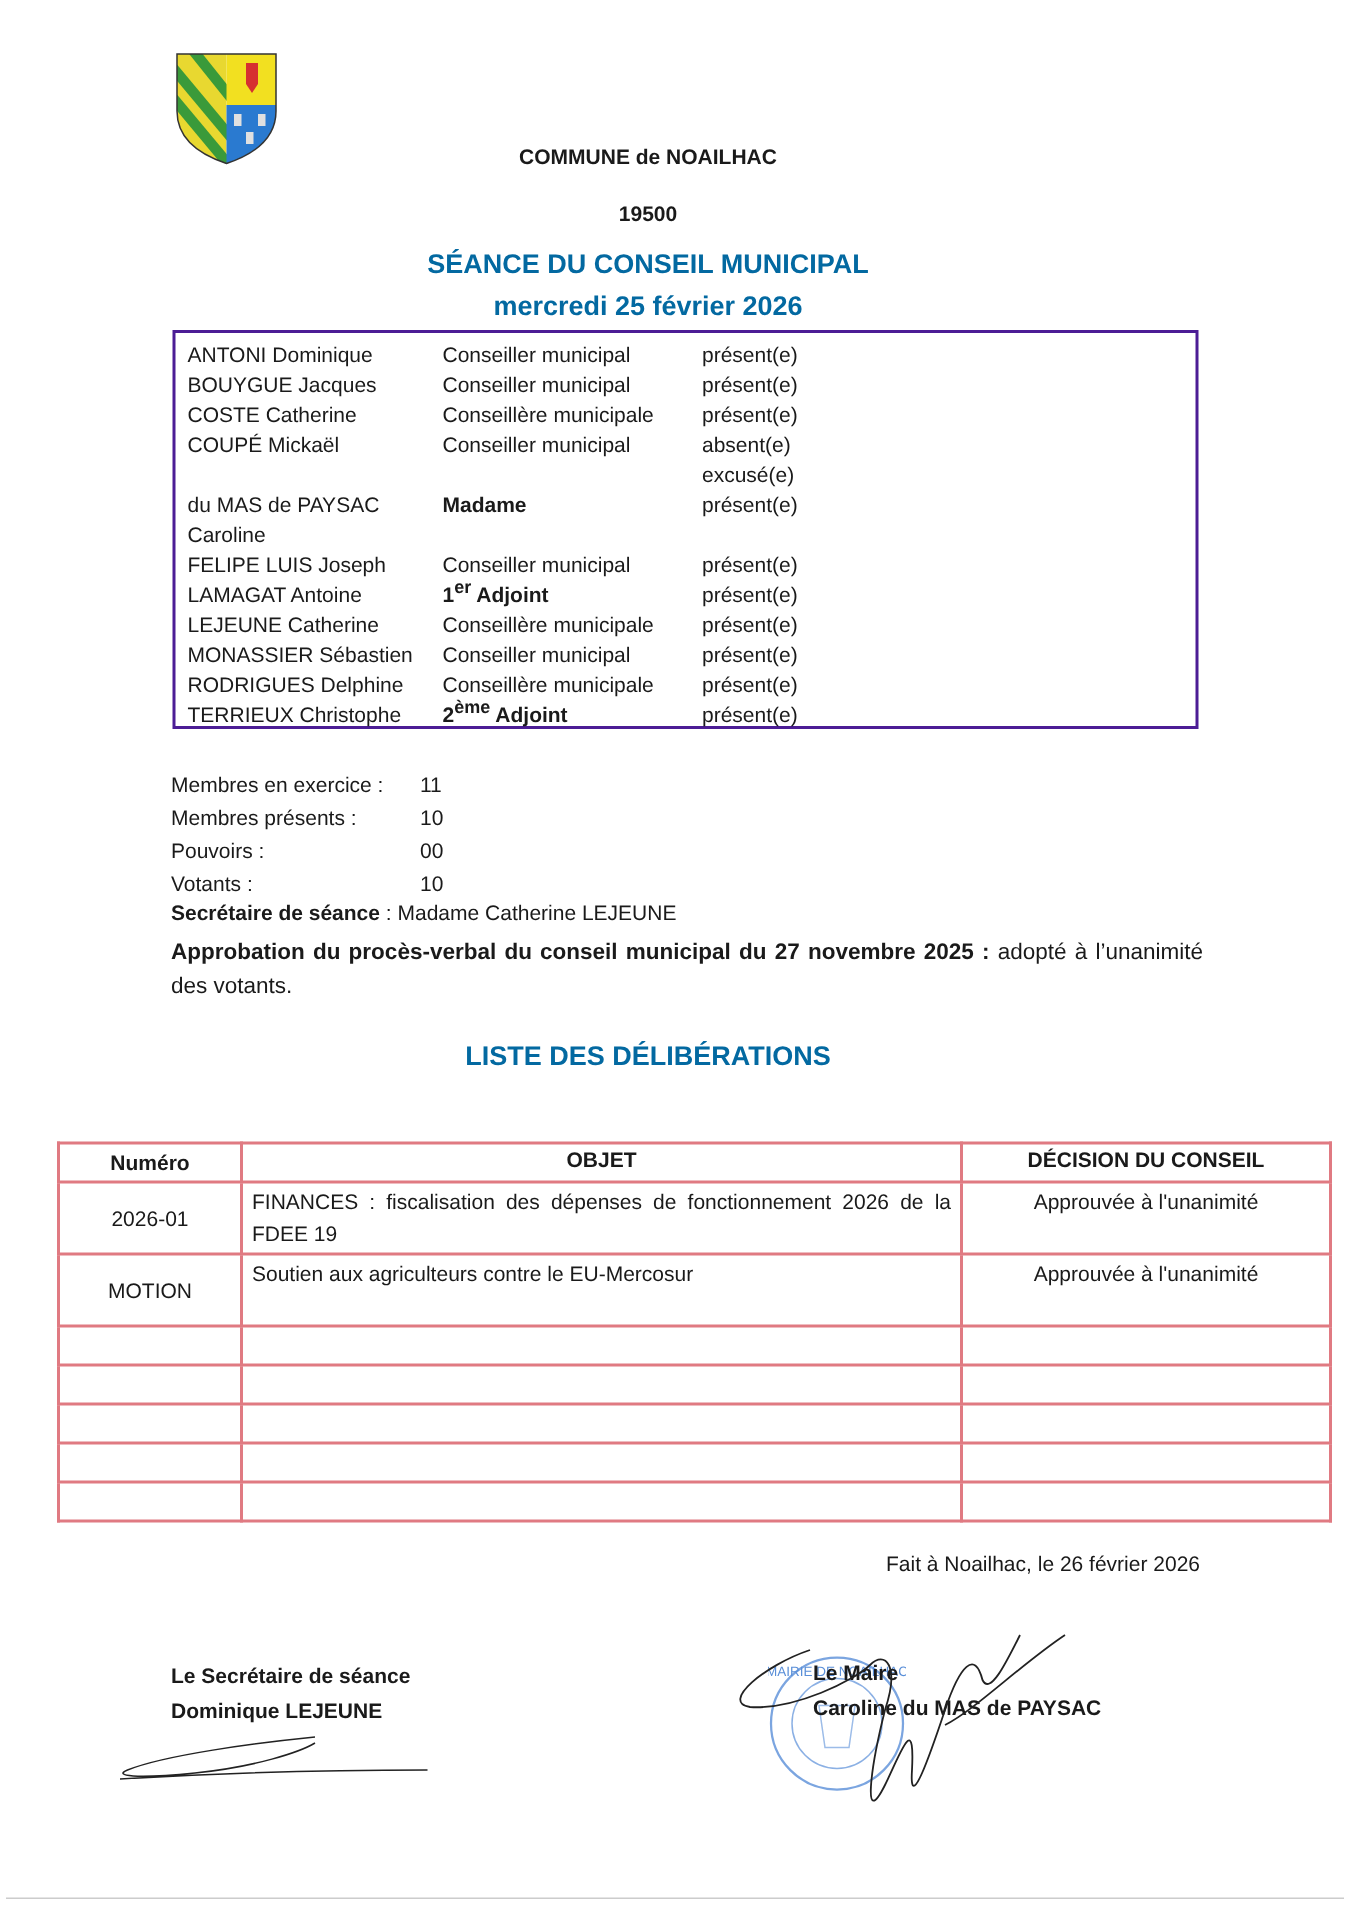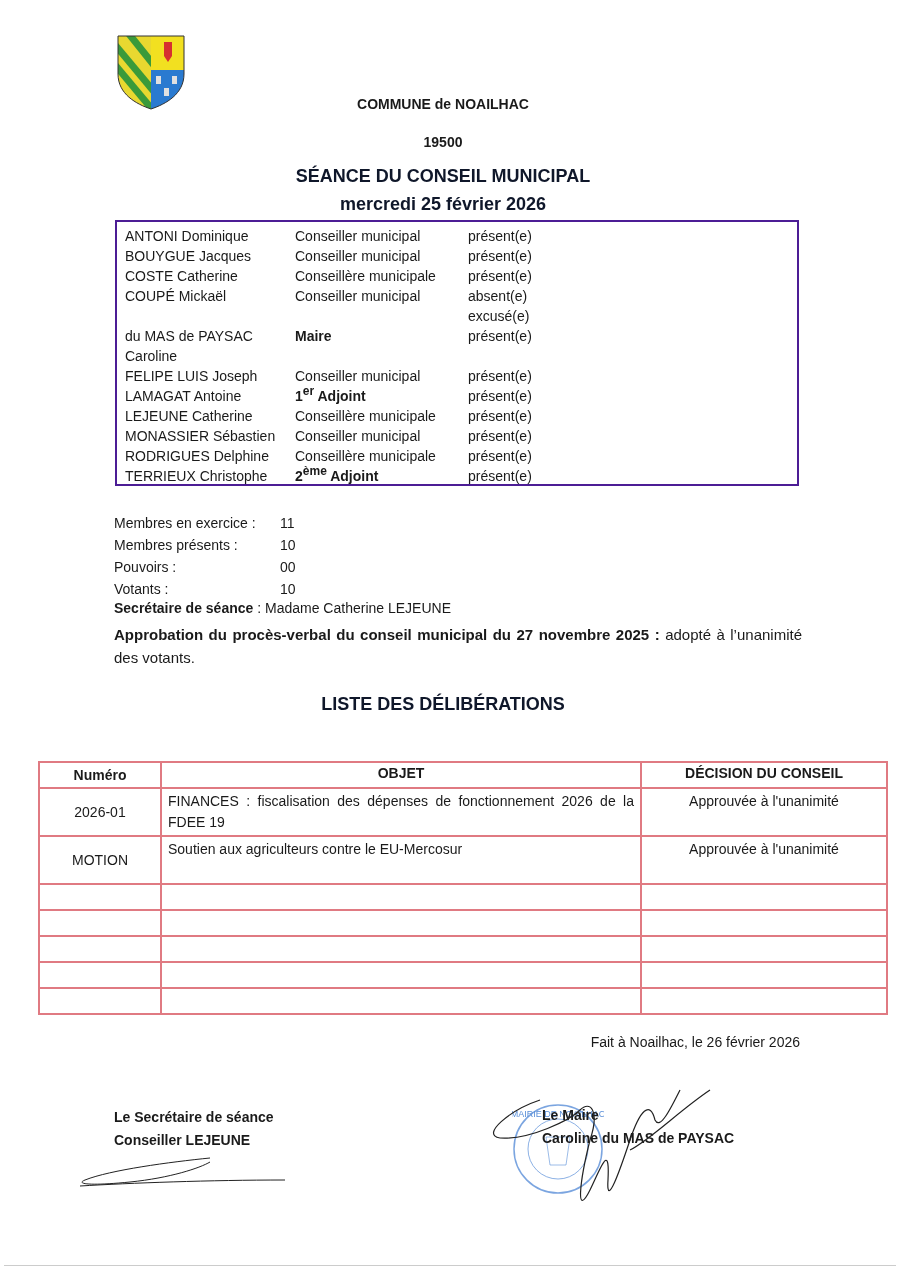--- a/index.html
+++ b/index.html
@@ -1,22 +1,22 @@
 <!DOCTYPE html>
 <html><head>
 <meta charset="utf-8">
 <style>
   html, body { margin: 0; padding: 0; background: #ffffff; }
   body { width: 900px; height: 1272px; position: relative; overflow: hidden;
          font-family: "Liberation Sans", sans-serif; color: #1a1a1a; }
   .abs { position: absolute; }
   .crest { left: 116px; top: 34px; width: 70px; height: 76px; }
-  .center { left: 0; width: 864px; text-align: center; padding-left: 11px; }
+  .center { left: 0; width: 864px; text-align: center; }
   .hdr { font-weight: bold; font-size: 14px; }
-  .red { color: #0f172a; }
+  .red { color: #0369a1; }
   .seance-title { font-weight: bold; font-size: 18px; top: 166px; }
   .seance-date { font-weight: bold; font-size: 18px; top: 194px; }
 
   .members-box { left: 115px; top: 220px; width: 684px; height: 266px;
                  border: 2px solid #4c1d95; box-sizing: border-box; }
   .member-row { position: absolute; left: 8px; font-size: 14px; height: 20px; line-height: 20px; }
   .member-row .name { position: absolute; left: 0; width: 170px; white-space: nowrap; }
   .member-row .role { position: absolute; left: 170px; width: 180px; white-space: nowrap; }
   .member-row .status { position: absolute; left: 343px; width: 120px; white-space: nowrap; }
   .bold { font-weight: bold; }
@@ -97,21 +97,21 @@
   <div class="member-row" style="top:64px;">
     <span class="name">COUPÉ Mickaël</span>
     <span class="role">Conseiller municipal</span>
     <span class="status">absent(e)</span>
   </div>
   <div class="member-row" style="top:84px;">
     <span class="status">excusé(e)</span>
   </div>
   <div class="member-row" style="top:104px;">
     <span class="name">du MAS de PAYSAC</span>
-    <span class="role bold">Maire</span>
+    <span class="role bold">Madame</span>
     <span class="status">présent(e)</span>
   </div>
   <div class="member-row" style="top:124px;">
     <span class="name">Caroline</span>
   </div>
   <div class="member-row" style="top:144px;">
     <span class="name">FELIPE LUIS Joseph</span>
     <span class="role">Conseiller municipal</span>
     <span class="status">présent(e)</span>
   </div>
@@ -203,21 +203,21 @@
       </tr>
 </tbody>
   </table>
 
 <div class="abs fait">
   <div>Fait à Noailhac, le 26 février 2026</div>
 </div>
 
 <div class="abs sec-sign">
   <div>Le Secrétaire de séance</div>
-  <div>Conseiller LEJEUNE</div>
+  <div>Dominique LEJEUNE</div>
 </div>
 
 <svg class="abs sig1" viewBox="0 0 220 40">
   <path d="M140 8 C100 12 40 20 15 30 C5 34 20 36 60 32 C100 28 130 18 140 12 M10 36 C60 33 140 30 215 30" fill="none" stroke="#222" stroke-width="1"></path>
 </svg>
 
 <svg class="abs stamp" viewBox="0 0 92 92">
   <circle cx="46" cy="46" r="44" fill="none" stroke="#5a8fd8" stroke-width="1.5" opacity="0.8"></circle>
   <circle cx="46" cy="46" r="30" fill="none" stroke="#5a8fd8" stroke-width="1" opacity="0.7"></circle>
   <path d="M34 34 L58 34 L54 62 L38 62 Z" fill="none" stroke="#5a8fd8" stroke-width="1" opacity="0.6"></path>

